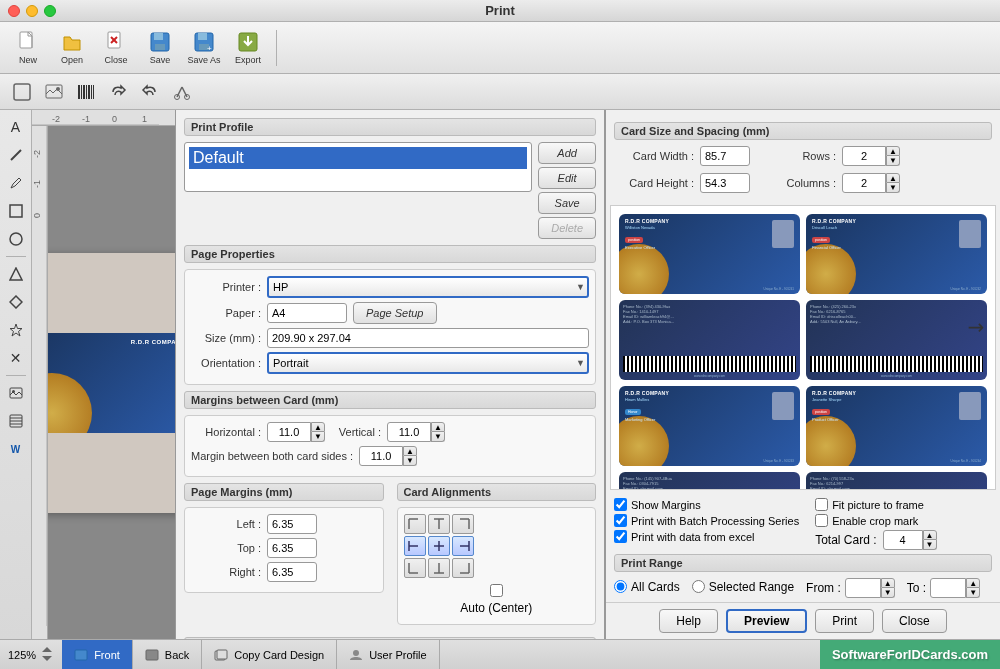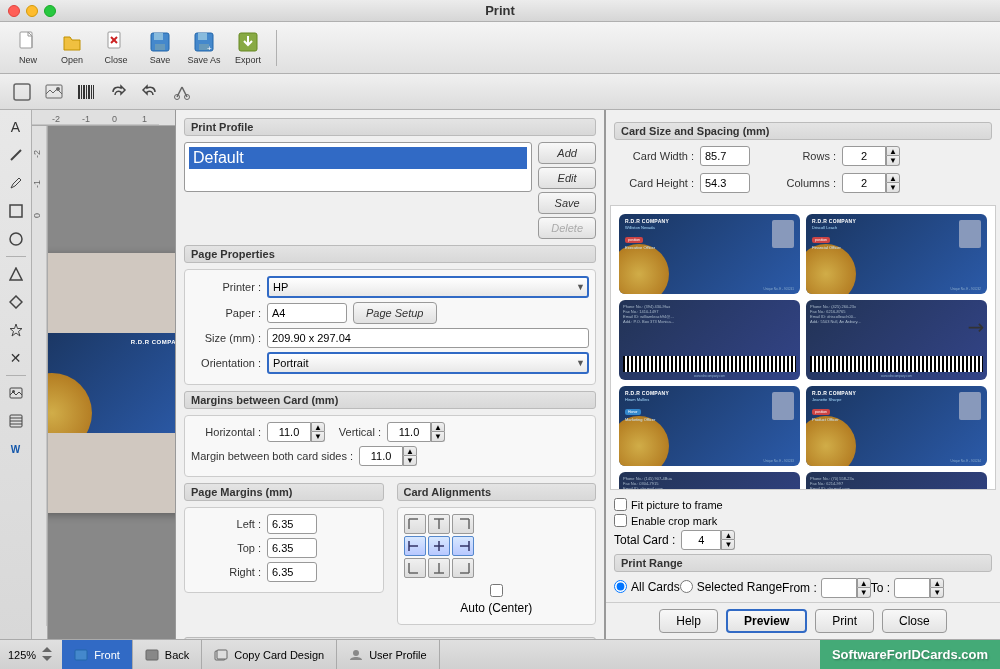--- a/index.html
+++ b/index.html
@@ -611,20 +611,34 @@
         </div>
       </div>
 
       <div style="position:absolute;bottom:150px;right:10px;font-size:20px;color:#333;transform:rotate(45deg);">↗</div>
     </div>
 
     <div class="options-area">
       <div style="display:flex; gap:16px;">
         <div>
           <div class="check-opt">
+            <input type="checkbox" checked="" style="">
+            <span>Show Margins</span>
+          </div>
+          <div class="check-opt">
+            <input type="checkbox" checked="" style="">
+            <span>Print with Batch Processing Series</span>
+          </div>
+          <div class="check-opt">
+            <input type="checkbox" checked="" style="">
+            <span>Print with data from excel</span>
+          </div>
+        </div>
+        <div>
+          <div class="check-opt">
             <input type="checkbox" style="">
             <span>Fit picture to frame</span>
           </div>
           <div class="check-opt">
             <input type="checkbox" style="">
             <span>Enable crop mark</span>
           </div>
           <div style="display:flex; align-items:center; gap:6px; margin-top:2px;">
             <span>Total Card :</span>
             <div class="spinner-input">
@@ -633,21 +647,21 @@
                 <div class="spinner-arrow">▲</div>
                 <div class="spinner-arrow">▼</div>
               </div>
             </div>
           </div>
         </div>
       </div>
 
       <div style="margin-top:4px;">
         <div class="dialog-title">Print Range</div>
-        <div style="display:flex; align-items:center; ">
+        <div style="display:flex; align-items:center; gap:12px;">
           <div class="radio-row">
             <input type="radio" name="range" checked="" style="">
             <span>All Cards</span>
           </div>
           <div class="radio-row">
             <input type="radio" name="range" style="">
             <span>Selected Range</span>
           </div>
           <div style="display:flex; align-items:center; gap:4px;">
             <span>From :</span>

